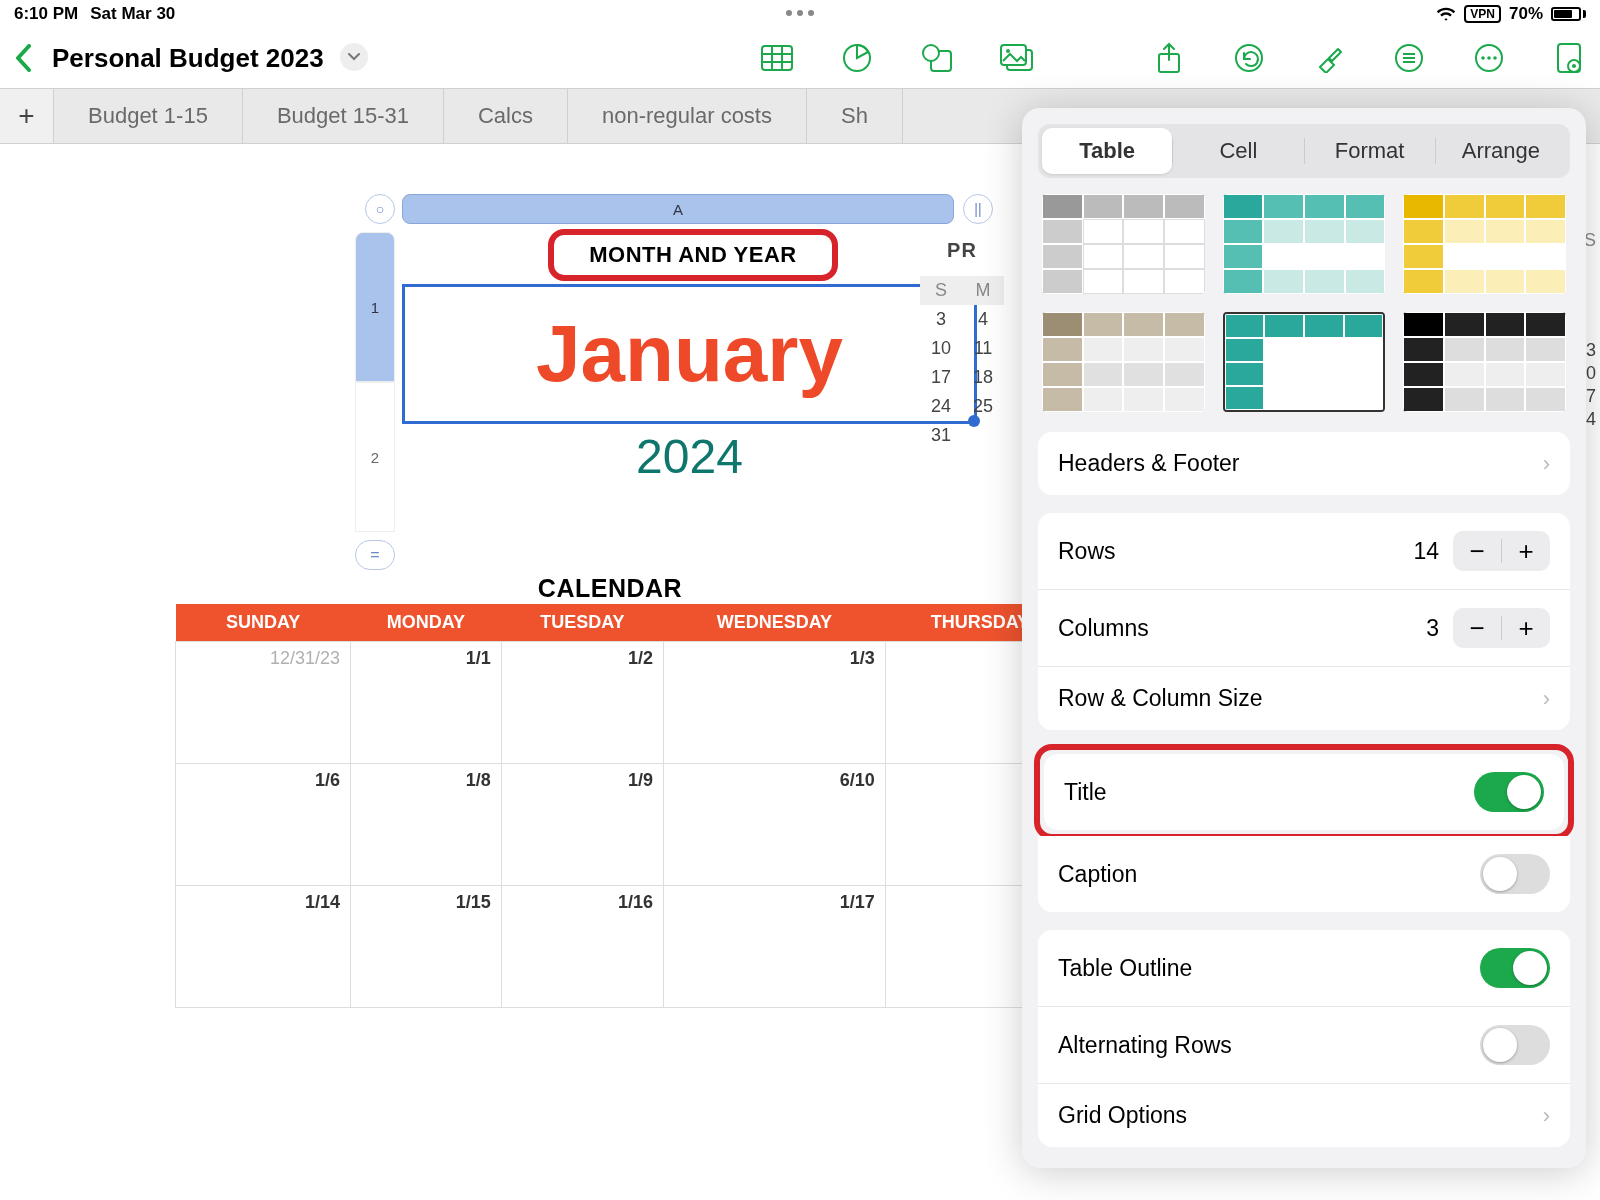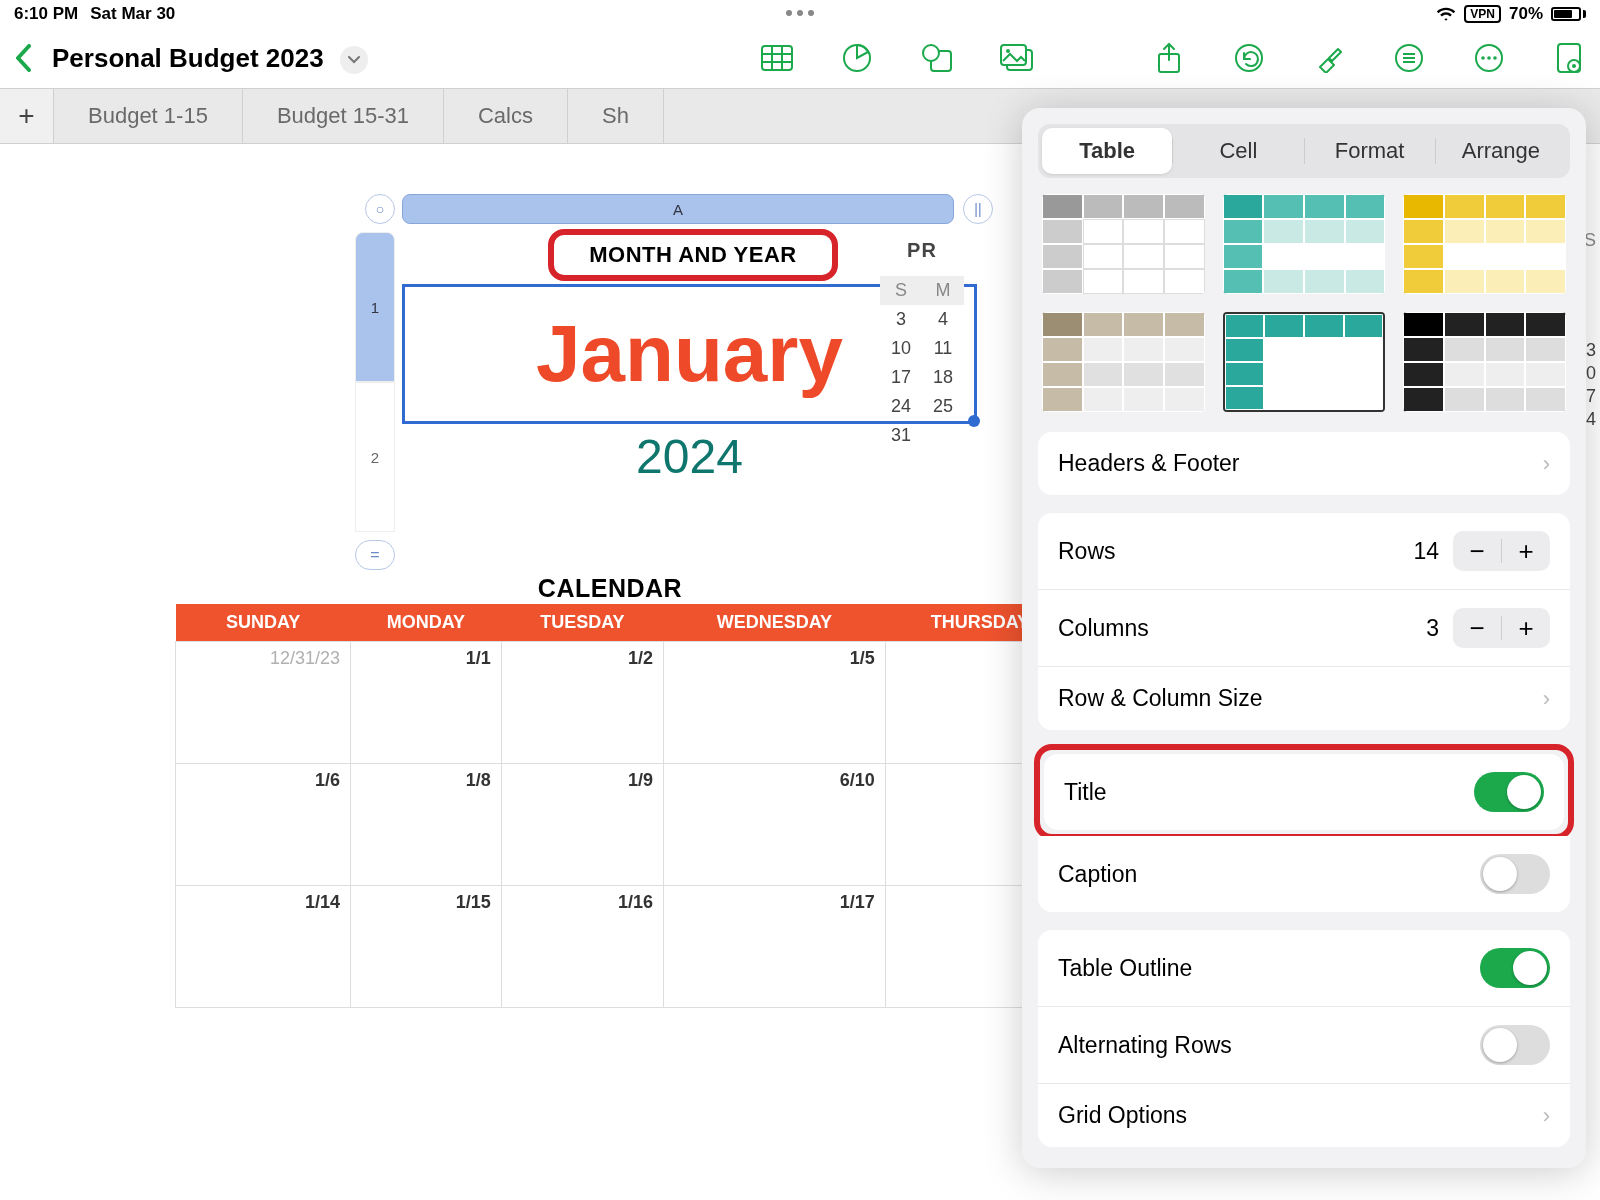--- a/index.html
+++ b/index.html
@@ -20,21 +20,21 @@
   .dots3 span{width:6px;height:6px;border-radius:50%;background:#888;}
   .vpn-box{border:2px solid #000;border-radius:4px;padding:0 4px;font-size:12px;font-weight:700;}
   .battery{display:inline-flex;align-items:center;gap:2px;}
   .battery-body{width:30px;height:14px;border:2px solid #000;border-radius:3px;position:relative;}
   .battery-fill{position:absolute;left:1px;top:1px;bottom:1px;width:70%;background:#000;border-radius:1px;}
   .battery-tip{width:3px;height:8px;background:#000;border-radius:0 2px 2px 0;}
   svg{display:block;}
   
   .titlebar{height:60px;background:#fff;display:flex;align-items:center;padding:0 14px;gap:18px;}
   .back-chev{color:#1ba94c;font-size:30px;font-weight:700;cursor:pointer;}
-  .doc-title{font-size:26px;font-weight:700;display:flex;align-items:flex-end;gap:16px;}
+  .doc-title{font-size:26px;font-weight:700;display:flex;align-items:flex-start;gap:16px;}
   .doc-title .dd{width:28px;height:28px;border-radius:14px;background:#eee;display:flex;align-items:center;justify-content:center;color:#666;font-size:14px;}
   .toolbar-spacer{flex:1;}
   .toolbar-icons{display:flex;gap:46px;align-items:center;}
   .tool-ic{width:34px;height:34px;color:#1ba94c;cursor:pointer;display:flex;align-items:center;justify-content:center;}
   .toolbar-right{display:flex;gap:46px;align-items:center;margin-left:100px;}
   
   .sheet-tabs{height:56px;background:#e9e9e9;border-top:1px solid #d0d0d0;border-bottom:1px solid #d0d0d0;display:flex;align-items:stretch;}
   .sheet-add{width:54px;display:flex;align-items:center;justify-content:center;font-size:28px;color:#444;border-right:1px solid #d0d0d0;background:#f0f0f0;cursor:pointer;}
   .tab{padding:0 34px;display:flex;align-items:center;font-size:22px;color:#6a6a6a;border-right:1px solid #d0d0d0;cursor:pointer;}
   
@@ -48,21 +48,21 @@
   .row-h{width:40px;height:150px;background:#fff;border:1px solid #eee;display:flex;align-items:center;justify-content:center;font-size:15px;color:#666;}
   .row-h.first{border-top-left-radius:8px;border-top-right-radius:8px;}
   .row-h.sel{background:#a9c3ec;color:#334;}
   .row-eq{width:40px;height:30px;border:1.5px solid #b7c7e6;border-radius:15px;display:flex;align-items:center;justify-content:center;color:#6a89c7;background:#fff;margin-top:8px;font-size:16px;}
   .title-rect{position:absolute;left:373px;top:25px;width:290px;height:52px;border:6px solid #d7232a;border-radius:16px;display:flex;align-items:center;justify-content:center;font-size:22px;font-weight:700;letter-spacing:0.5px;}
   .bigcell{position:absolute;left:227px;top:80px;width:575px;height:140px;border:3px solid #2f6bd0;display:flex;align-items:center;justify-content:center;}
   .bigcell .dot{position:absolute;right:-6px;bottom:-6px;width:12px;height:12px;background:#2f6bd0;border-radius:6px;}
   .jan{font-size:80px;font-weight:700;color:#ee4a2a;}
   .year{position:absolute;left:227px;top:225px;width:575px;text-align:center;font-size:48px;color:#0f766e;font-weight:300;}
   
-  .mini{position:absolute;left:880px;top:95px;font-size:18px;color:#444;text-align:center;}
+  .mini{position:absolute;left:920px;top:95px;font-size:18px;color:#444;text-align:center;}
   .mini .pr{font-weight:700;font-size:20px;margin-bottom:14px;letter-spacing:1px;}
   .mini .hdrow{background:#eee;padding:4px 0;}
   .mini table{border-collapse:collapse;}
   .mini td{width:42px;padding:4px 0;}
   .mini th{width:42px;font-weight:400;color:#888;padding:4px 0;}
   
   .caltitle{position:absolute;left:140px;top:430px;width:940px;text-align:center;font-size:25px;font-weight:700;letter-spacing:0.5px;}
   .cal{position:absolute;left:175px;top:460px;width:900px;}
   .cal table{width:100%;border-collapse:collapse;}
   .cal thead th{background:#ee532e;color:#fff;font-size:18px;font-weight:700;padding:8px 0;text-align:center;}
@@ -214,20 +214,21 @@
         </svg>
       </span>
   </div>
 </div>
 
 <div class="sheet-tabs">
   <div class="sheet-add">+</div>
   <div class="tab">Budget 1-15</div>
   <div class="tab">Budget 15-31</div>
   <div class="tab">Calcs</div>
+  <div class="tab">non-regular costs</div>
   <div class="tab">Sh</div>
 </div>
 
 <div class="canvas">
   <div class="monthbox">
     <div class="cir left">○</div>
     <div class="col-handle">A</div>
     <div class="cir right">||</div>
     <div class="row-handles">
       <div class="row-h first sel">1</div>
@@ -286,21 +287,21 @@
         <th>TUESDAY</th>
         <th>WEDNESDAY</th>
         <th>THURSDAY</th>
       </tr>
         </thead>
       <tbody>
         <tr>
           <td class="prev">12/31/23</td>
           <td>1/1</td>
           <td>1/2</td>
-          <td>1/5</td>
+          <td>1/3</td>
           <td></td>
         </tr>
         <tr>
           <td>1/6</td>
           <td>1/8</td>
           <td>1/9</td>
           <td>6/10</td>
           <td>1</td>
         </tr>
         <tr>

